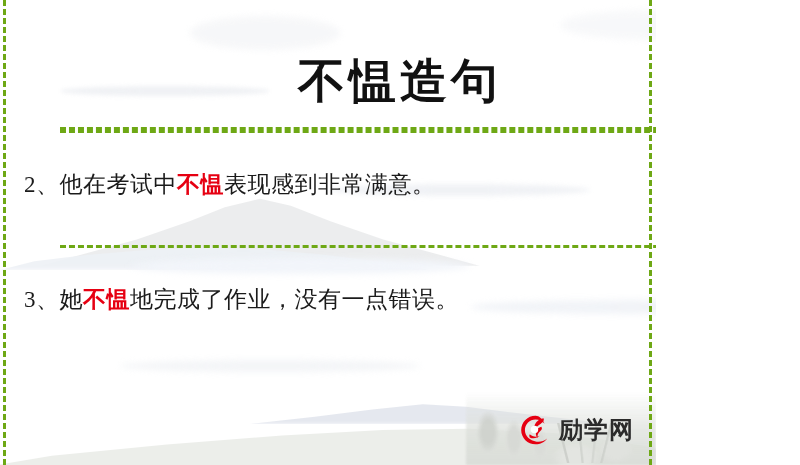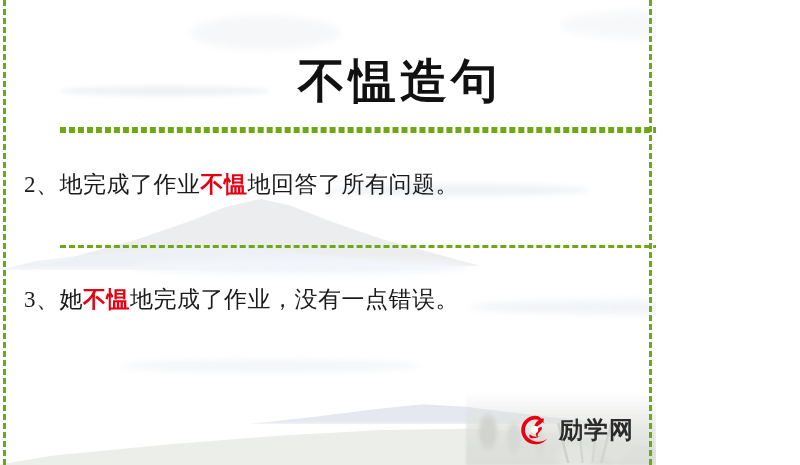--- a/index.html
+++ b/index.html
@@ -289,21 +289,21 @@
 
   <div class="content">
 
     <h1 class="title">不愠造句</h1>
 
     <div class="divider d1"></div>
 
 
     <div class="divider"></div>
 
-    <p class="sentence s2"><span>2、</span><span>地完成了作业</span><span class="kw">不愠</span><span>地回答了所有问题。</span></p>
+    <p class="sentence s2"><span>2、</span><span>他在考试中</span><span class="kw">不愠</span><span>表现感到非常满意。</span></p>
 
     <div class="divider"></div>
 
     <p class="sentence s3"><span>3、</span><span>她</span><span class="kw">不愠</span><span>地完成了作业，没有一点错误。</span></p>
 
   </div>
 
   <div class="logo">
     <span class="logo-mark">
       <svg viewBox="0 0 64 64" width="34" height="34" aria-hidden="true">

